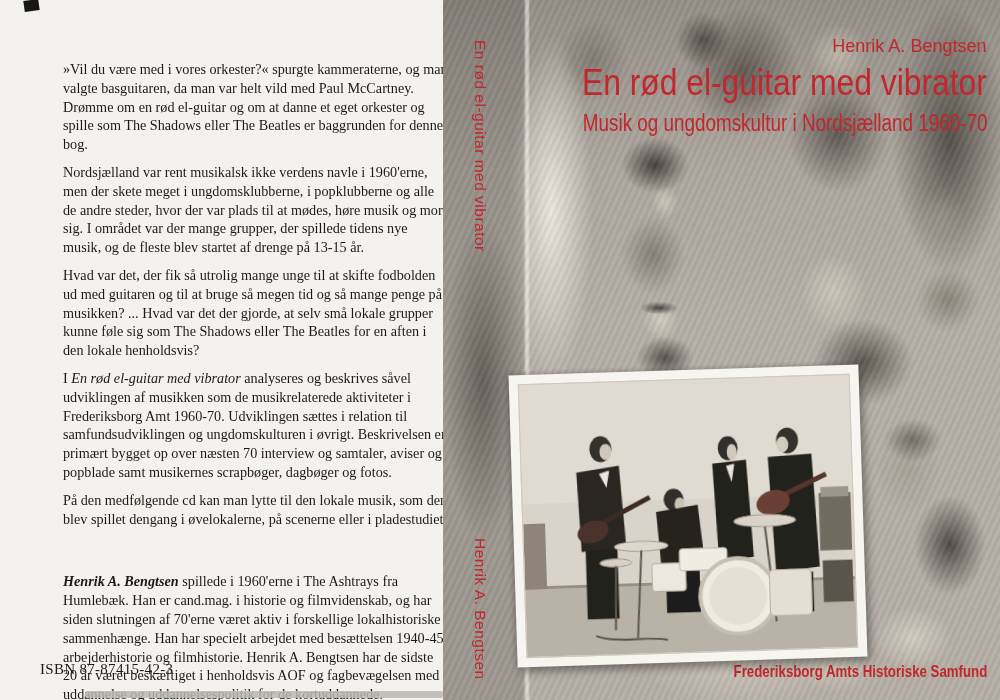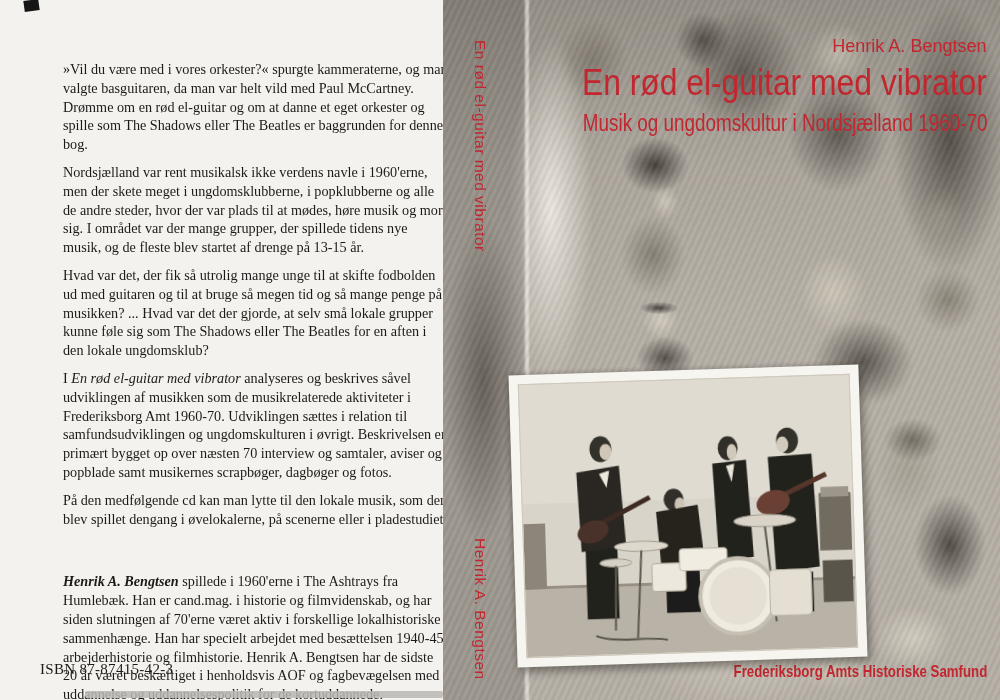--- a/index.html
+++ b/index.html
@@ -74,21 +74,21 @@
 </head>
 <body>
 
 <div class="page">
 
   <div class="scan-mark"></div>
 
   <div class="back-text">
       <p><span>»Vil du være med i vores orkester?« spurgte kammeraterne, og man valgte basguitaren, da man var helt vild med Paul McCartney. Drømme om en rød el-guitar og om at danne et eget orkester og spille som The Shadows eller The Beatles er baggrunden for denne bog.</span></p>
       <p><span>Nordsjælland var rent musikalsk ikke verdens navle i 1960'erne, men der skete meget i ungdomsklubberne, i popklubberne og alle de andre steder, hvor der var plads til at mødes, høre musik og more sig. I området var der mange grupper, der spillede tidens nye musik, og de fleste blev startet af drenge på 13-15 år.</span></p>
-      <p><span>Hvad var det, der fik så utrolig mange unge til at skifte fodbolden ud med guitaren og til at bruge så megen tid og så mange penge på musikken? ... Hvad var det der gjorde, at selv små lokale grupper kunne føle sig som The Shadows eller The Beatles for en aften i den lokale ungdomsklub?</span></p>
+      <p><span>Hvad var det, der fik så utrolig mange unge til at skifte fodbolden ud med guitaren og til at bruge så megen tid og så mange penge på musikken? ... Hvad var det der gjorde, at selv små lokale grupper kunne føle sig som The Shadows eller The Beatles for en aften i den lokale henholdsvis?</span></p>
       <p><span>I </span><span class="it">En rød el-guitar med vibrator</span><span> analyseres og beskrives såvel udviklingen af musikken som de musikrelaterede aktiviteter i Frederiksborg Amt 1960-70. Udviklingen sættes i relation til samfundsudviklingen og ungdomskulturen i øvrigt. Beskrivelsen er primært bygget op over næsten 70 interview og samtaler, aviser og popblade samt musikernes scrapbøger, dagbøger og fotos.</span></p>
       <p><span>På den medfølgende cd kan man lytte til den lokale musik, som den blev spillet dengang i øvelokalerne, på scenerne eller i pladestudiet.</span></p>
       <p class="gap"><span class="it bd">Henrik A. Bengtsen</span><span> spillede i 1960'erne i The Ashtrays fra Humlebæk. Han er cand.mag. i historie og filmvidenskab, og har siden slutningen af 70'erne været aktiv i forskellige lokalhistoriske sammenhænge. Han har specielt arbejdet med besættelsen 1940-45, arbejderhistorie og filmhistorie. Henrik A. Bengtsen har de sidste 20 år været beskæftiget i henholdsvis AOF og fagbevægelsen med uddannelse og uddannelsespolitik for de kortuddannede.</span></p>
     </div>
 
   <div class="isbn">ISBN 87-87415-42-3</div>
   <div class="scan-strip"></div>
 
   <div class="photo">
 

